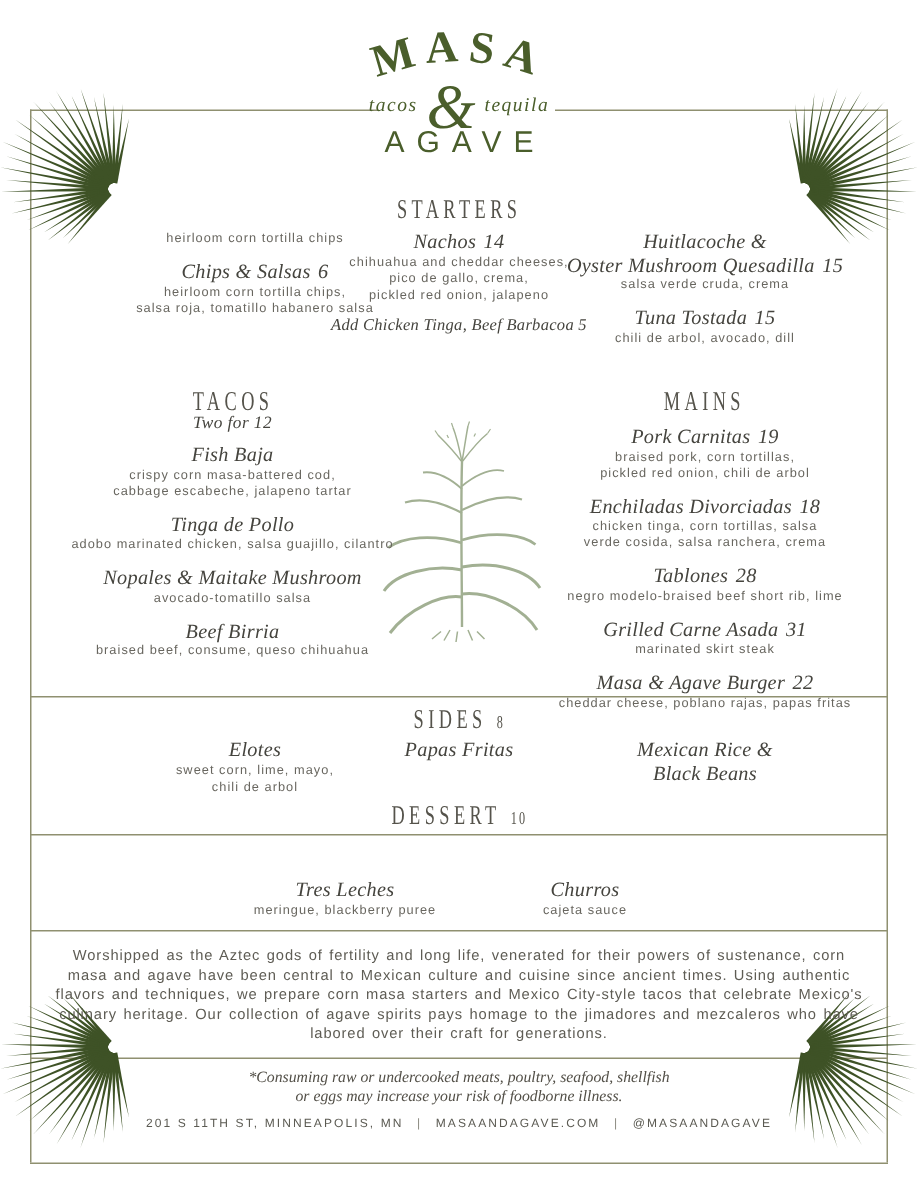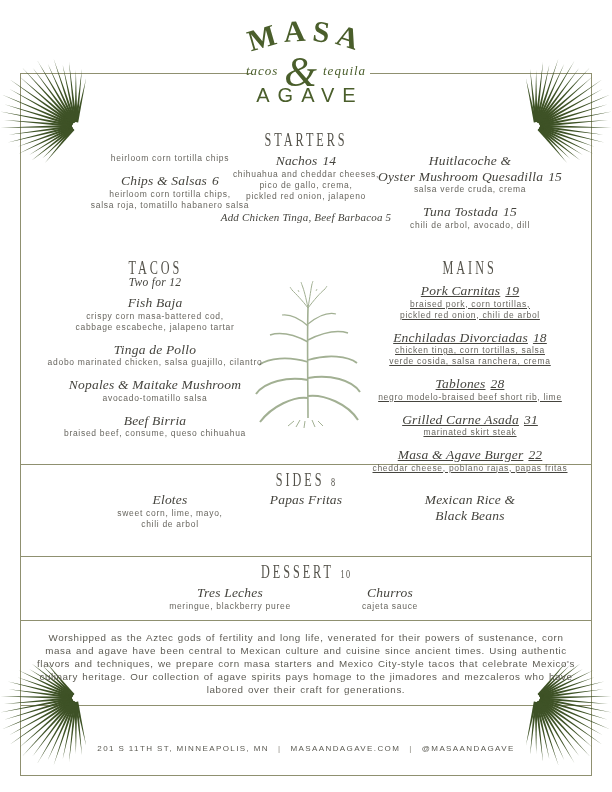--- a/index.html
+++ b/index.html
@@ -313,21 +313,21 @@
     <div class="mi">
       <div class="mi-name">Beef Birria</div>
       <div class="mi-desc">braised beef, consume, queso chihuahua</div>
     </div>
   </div>
 
   <div class="sec-head" style="left:356px; top:258px; width:228px;">
     <span class="sec-wrap"><span class="sec-title">MAINS</span></span>
   </div>
 
-  <div class="col" style="left:346px; top:283px; width:248px;text-decoration:underline;">
+  <div class="col" style="left:346px; top:283px; width:248px;">
     <div class="mi">
       <div class="mi-name"><span>Pork Carnitas</span><span class="mi-price">19</span></div>
       <div class="mi-desc">braised pork, corn tortillas,</div>
       <div class="mi-desc">pickled red onion, chili de arbol</div>
     </div>
     <div class="mi">
       <div class="mi-name"><span>Enchiladas Divorciadas</span><span class="mi-price">18</span></div>
       <div class="mi-desc">chicken tinga, corn tortillas, salsa</div>
       <div class="mi-desc">verde cosida, salsa ranchera, crema</div>
     </div>
@@ -360,38 +360,40 @@
       <div class="mi-name">Papas Fritas</div>
     </div>
   </div>
   <div class="col" style="left:370px; top:492px; width:200px;">
     <div class="mi">
       <div class="mi-name">Mexican Rice &amp;</div>
       <div class="mi-name">Black Beans</div>
     </div>
   </div>
 
-  <div class="sec-head" style="left:0; top:562px; width:612px;">
+  <div class="sec-head" style="left:0; top:534px; width:612px;">
     <span class="sec-wrap"><span class="sec-title">DESSERT</span><span class="sec-num">10</span></span>
   </div>
   <div class="col" style="left:130px; top:585px; width:200px;">
     <div class="mi">
       <div class="mi-name">Tres Leches</div>
       <div class="mi-desc">meringue, blackberry puree</div>
     </div>
   </div>
   <div class="col" style="left:290px; top:585px; width:200px;">
     <div class="mi">
       <div class="mi-name">Churros</div>
       <div class="mi-desc">cajeta sauce</div>
     </div>
   </div>
 
   <div class="about">Worshipped as the Aztec gods of fertility and long life, venerated for their powers of sustenance, corn masa and agave have been central to Mexican culture and cuisine since ancient times. Using authentic flavors and techniques, we prepare corn masa starters and Mexico City-style tacos that celebrate Mexico's culinary heritage. Our collection of agave spirits pays homage to the jimadores and mezcaleros who have labored over their craft for generations.</div>
 
   <div class="disclaimer">
+    <div>*Consuming raw or undercooked meats, poultry, seafood, shellfish</div>
+    <div>or eggs may increase your risk of foodborne illness.</div>
   </div>
 
   <div class="footer">
     <span>201 S 11th St, Minneapolis, MN</span><span class="sep">|</span><span>masaandagave.com</span><span class="sep">|</span><span>@masaandagave</span>
   </div>
 
 </div>
 
 </body></html>

